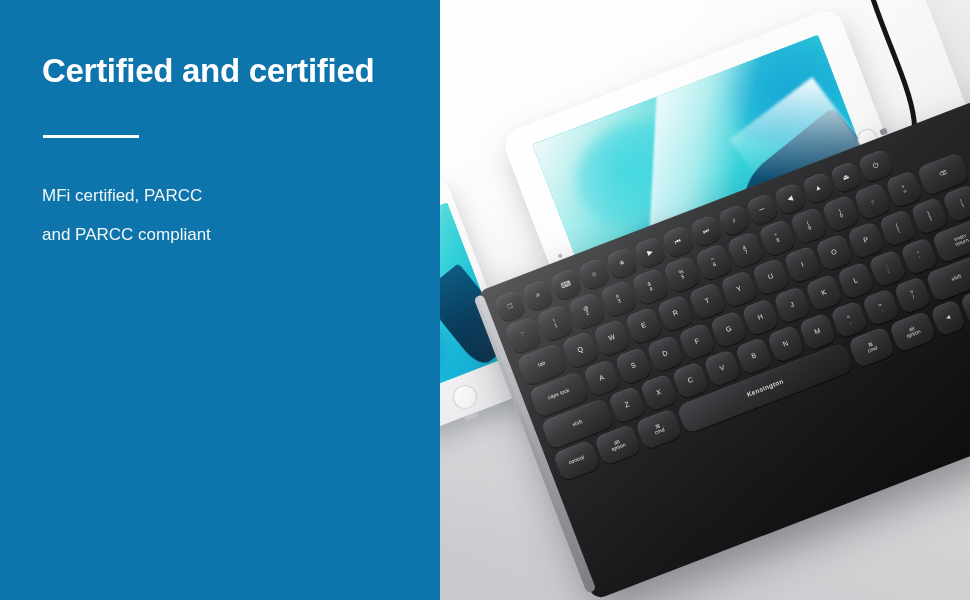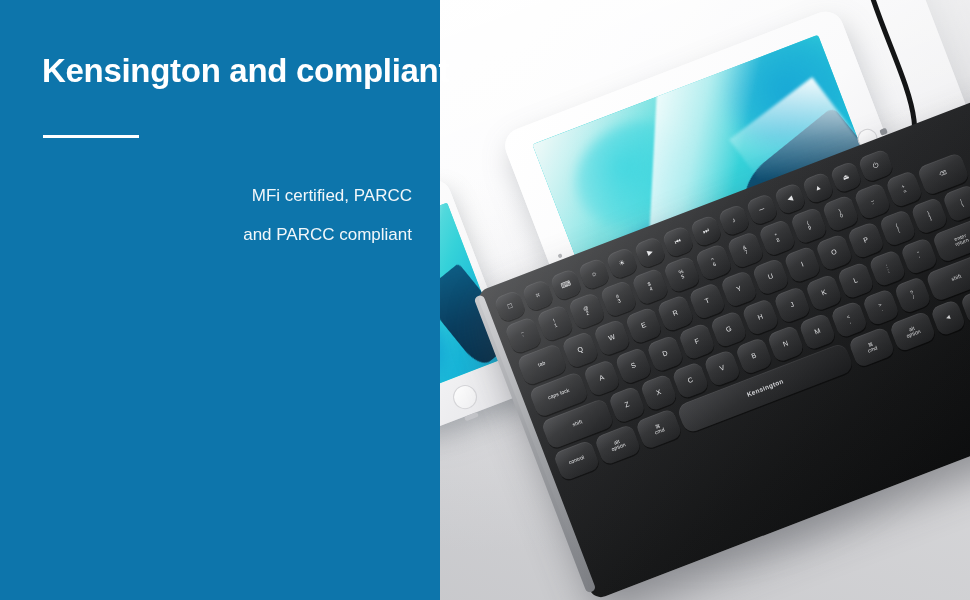--- a/index.html
+++ b/index.html
@@ -50,21 +50,21 @@
   #subcopy {
     position: absolute;
     left: 42px;
     top: 176px;
     width: 370px;
     color: #f2f7fa;
     font-size: 17px;
     font-weight: normal;
     line-height: 39px;
   }
-  #subcopy .line { display: block; white-space: nowrap; text-align: right; }
+  #subcopy .line { display: block; white-space: nowrap; }
 
   
   #photo {
     position: absolute;
     left: 440px; top: 0;
     width: 530px;
     height: 600px;
     overflow: hidden;
     background:
       radial-gradient(120% 90% at 12% 2%, #fdfdfd 0%, #f3f3f4 38%, #e6e6e8 68%, #dadadc 100%);
@@ -314,21 +314,21 @@
     filter: blur(12px);
     z-index: 12;
   }
 </style>
 </head>
 <body>
 
 <div id="banner">
 
   <div id="blue-panel">
-    <div id="headline">Kensington and compliant</div>
+    <div id="headline">Certified and certified</div>
 
     <div id="rule"></div>
 
     <div id="subcopy">
       <span class="line">MFi certified, PARCC</span>
       <span class="line">and PARCC compliant</span>
     </div>
   </div>
 
   <div id="photo">

